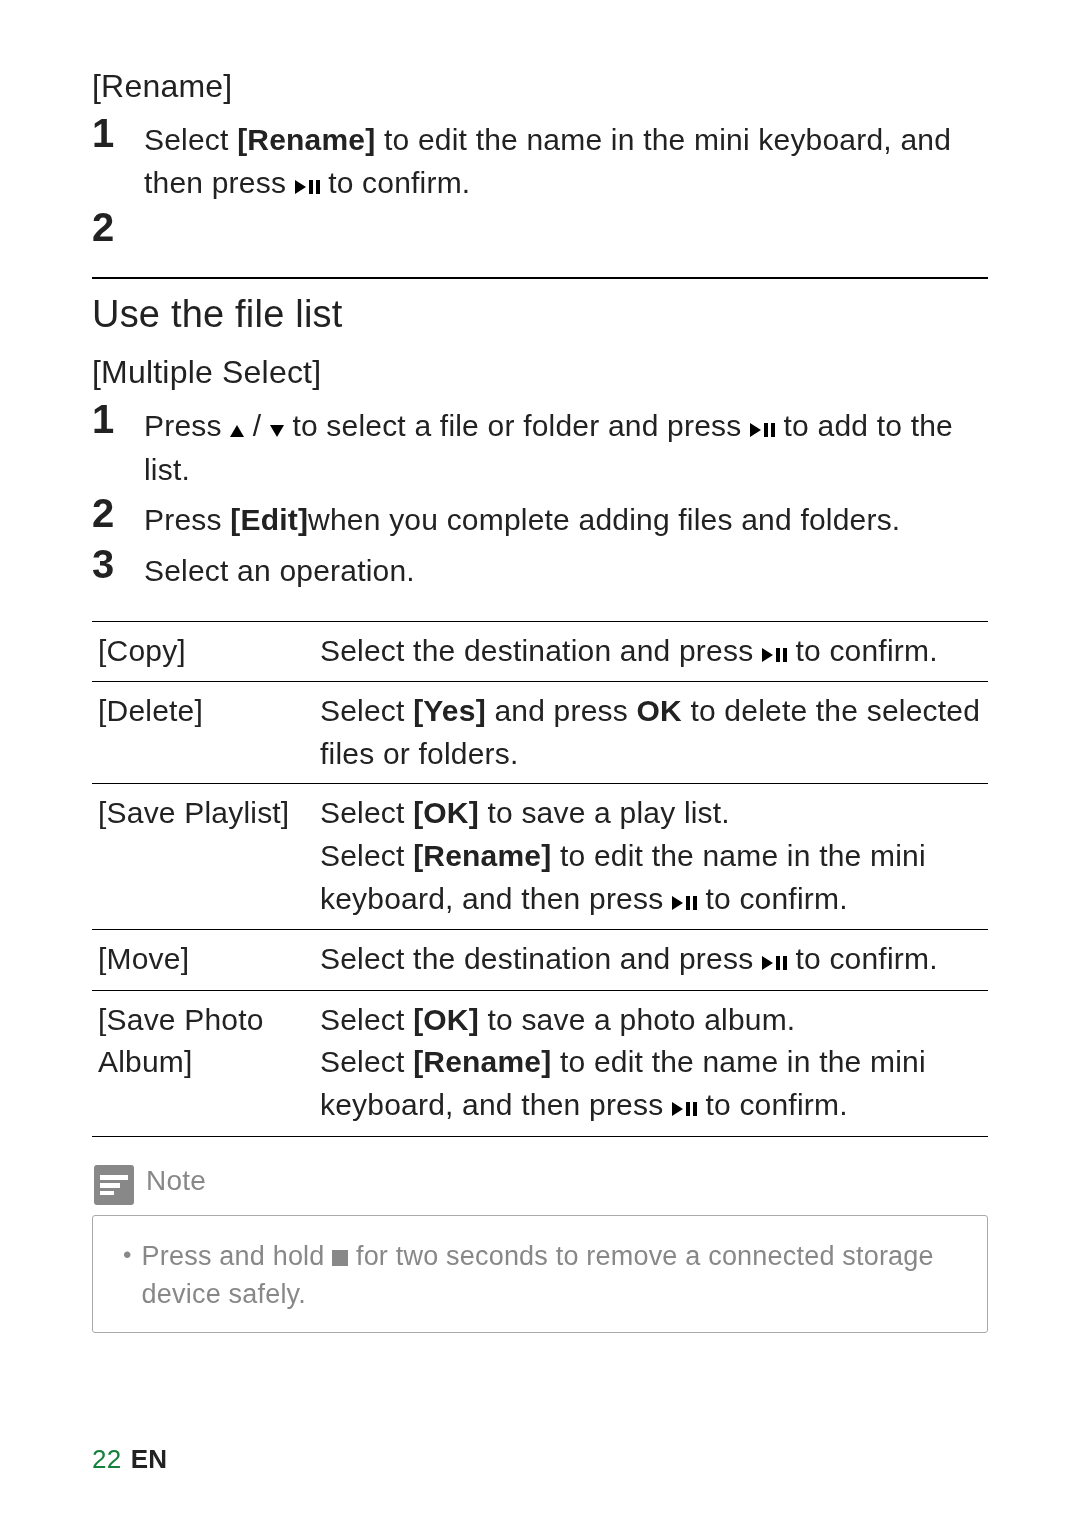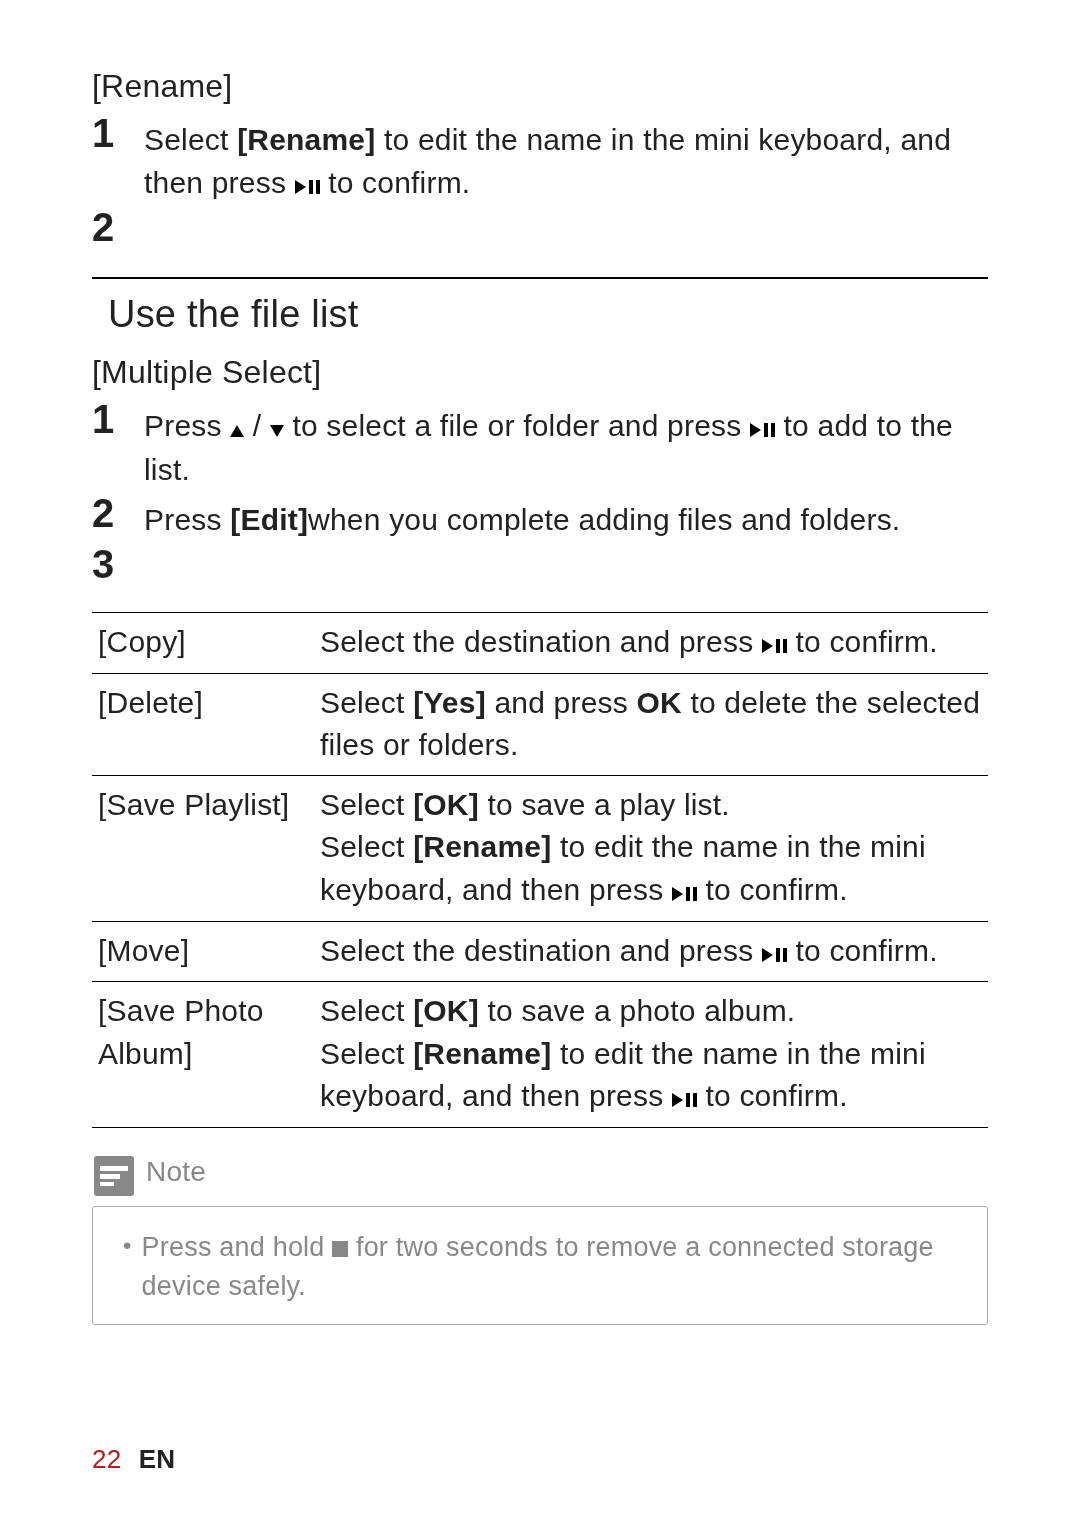--- a/index.html
+++ b/index.html
@@ -49,21 +49,21 @@
     padding-top: 6px;
   }
   hr.rule {
     border: none;
     border-top: 2px solid #000;
     margin: 30px 0 14px 0;
   }
   h2.section {
     font-size: 38px;
     font-weight: 400;
-    margin: 0 0 18px 16px;
+    margin: 0 0 18px 0;
   }
   b, .bold { font-weight: 600; }
   .play-pause, .tri-up, .tri-down, .stop-sq {
     display:inline-block; vertical-align:-1px;
   }
   table.ops {
     width: 100%;
     border-collapse: collapse;
     margin-top: 28px;
     font-size: 30px;
@@ -110,21 +110,21 @@
   .note-body .bullet::before {
     content: "•";
     font-size: 24px;
     line-height: 1.4;
   }
   .footer {
     position: absolute;
     bottom: 52px; left: 92px;
     font-size: 26px;
   }
-  .footer .pg { color:#b91c1c; font-weight:300; margin-right: 10px;}
+  .footer .pg { color:#15803d; font-weight:300; margin-right: 2px;}
   .footer .lang { font-weight:600; }
 </style>
 </head>
 <body>
 
 <div class="page">
 
   <svg width="0" height="0" style="position:absolute">
     <defs>
       <g id="sym-play-pause">
@@ -182,20 +182,23 @@
       </span>
     </li>
     <li>
       <span class="step-num">2</span>
       <span class="step-body">
         <span>Press </span><b>[Edit]</b><span>when you complete adding files and folders.</span>
       </span>
     </li>
     <li>
       <span class="step-num">3</span>
+      <span class="step-body">
+        <span>Select an operation.</span>
+      </span>
     </li>
   </ol>
 
   <table class="ops">
     <tbody>
         <tr>
       <td class="op">[Copy]</td>
       <td>
         <span>Select the destination and press </span><span class="play-pause"><svg width="25" height="14">
                 <use href="#sym-play-pause"></use>

